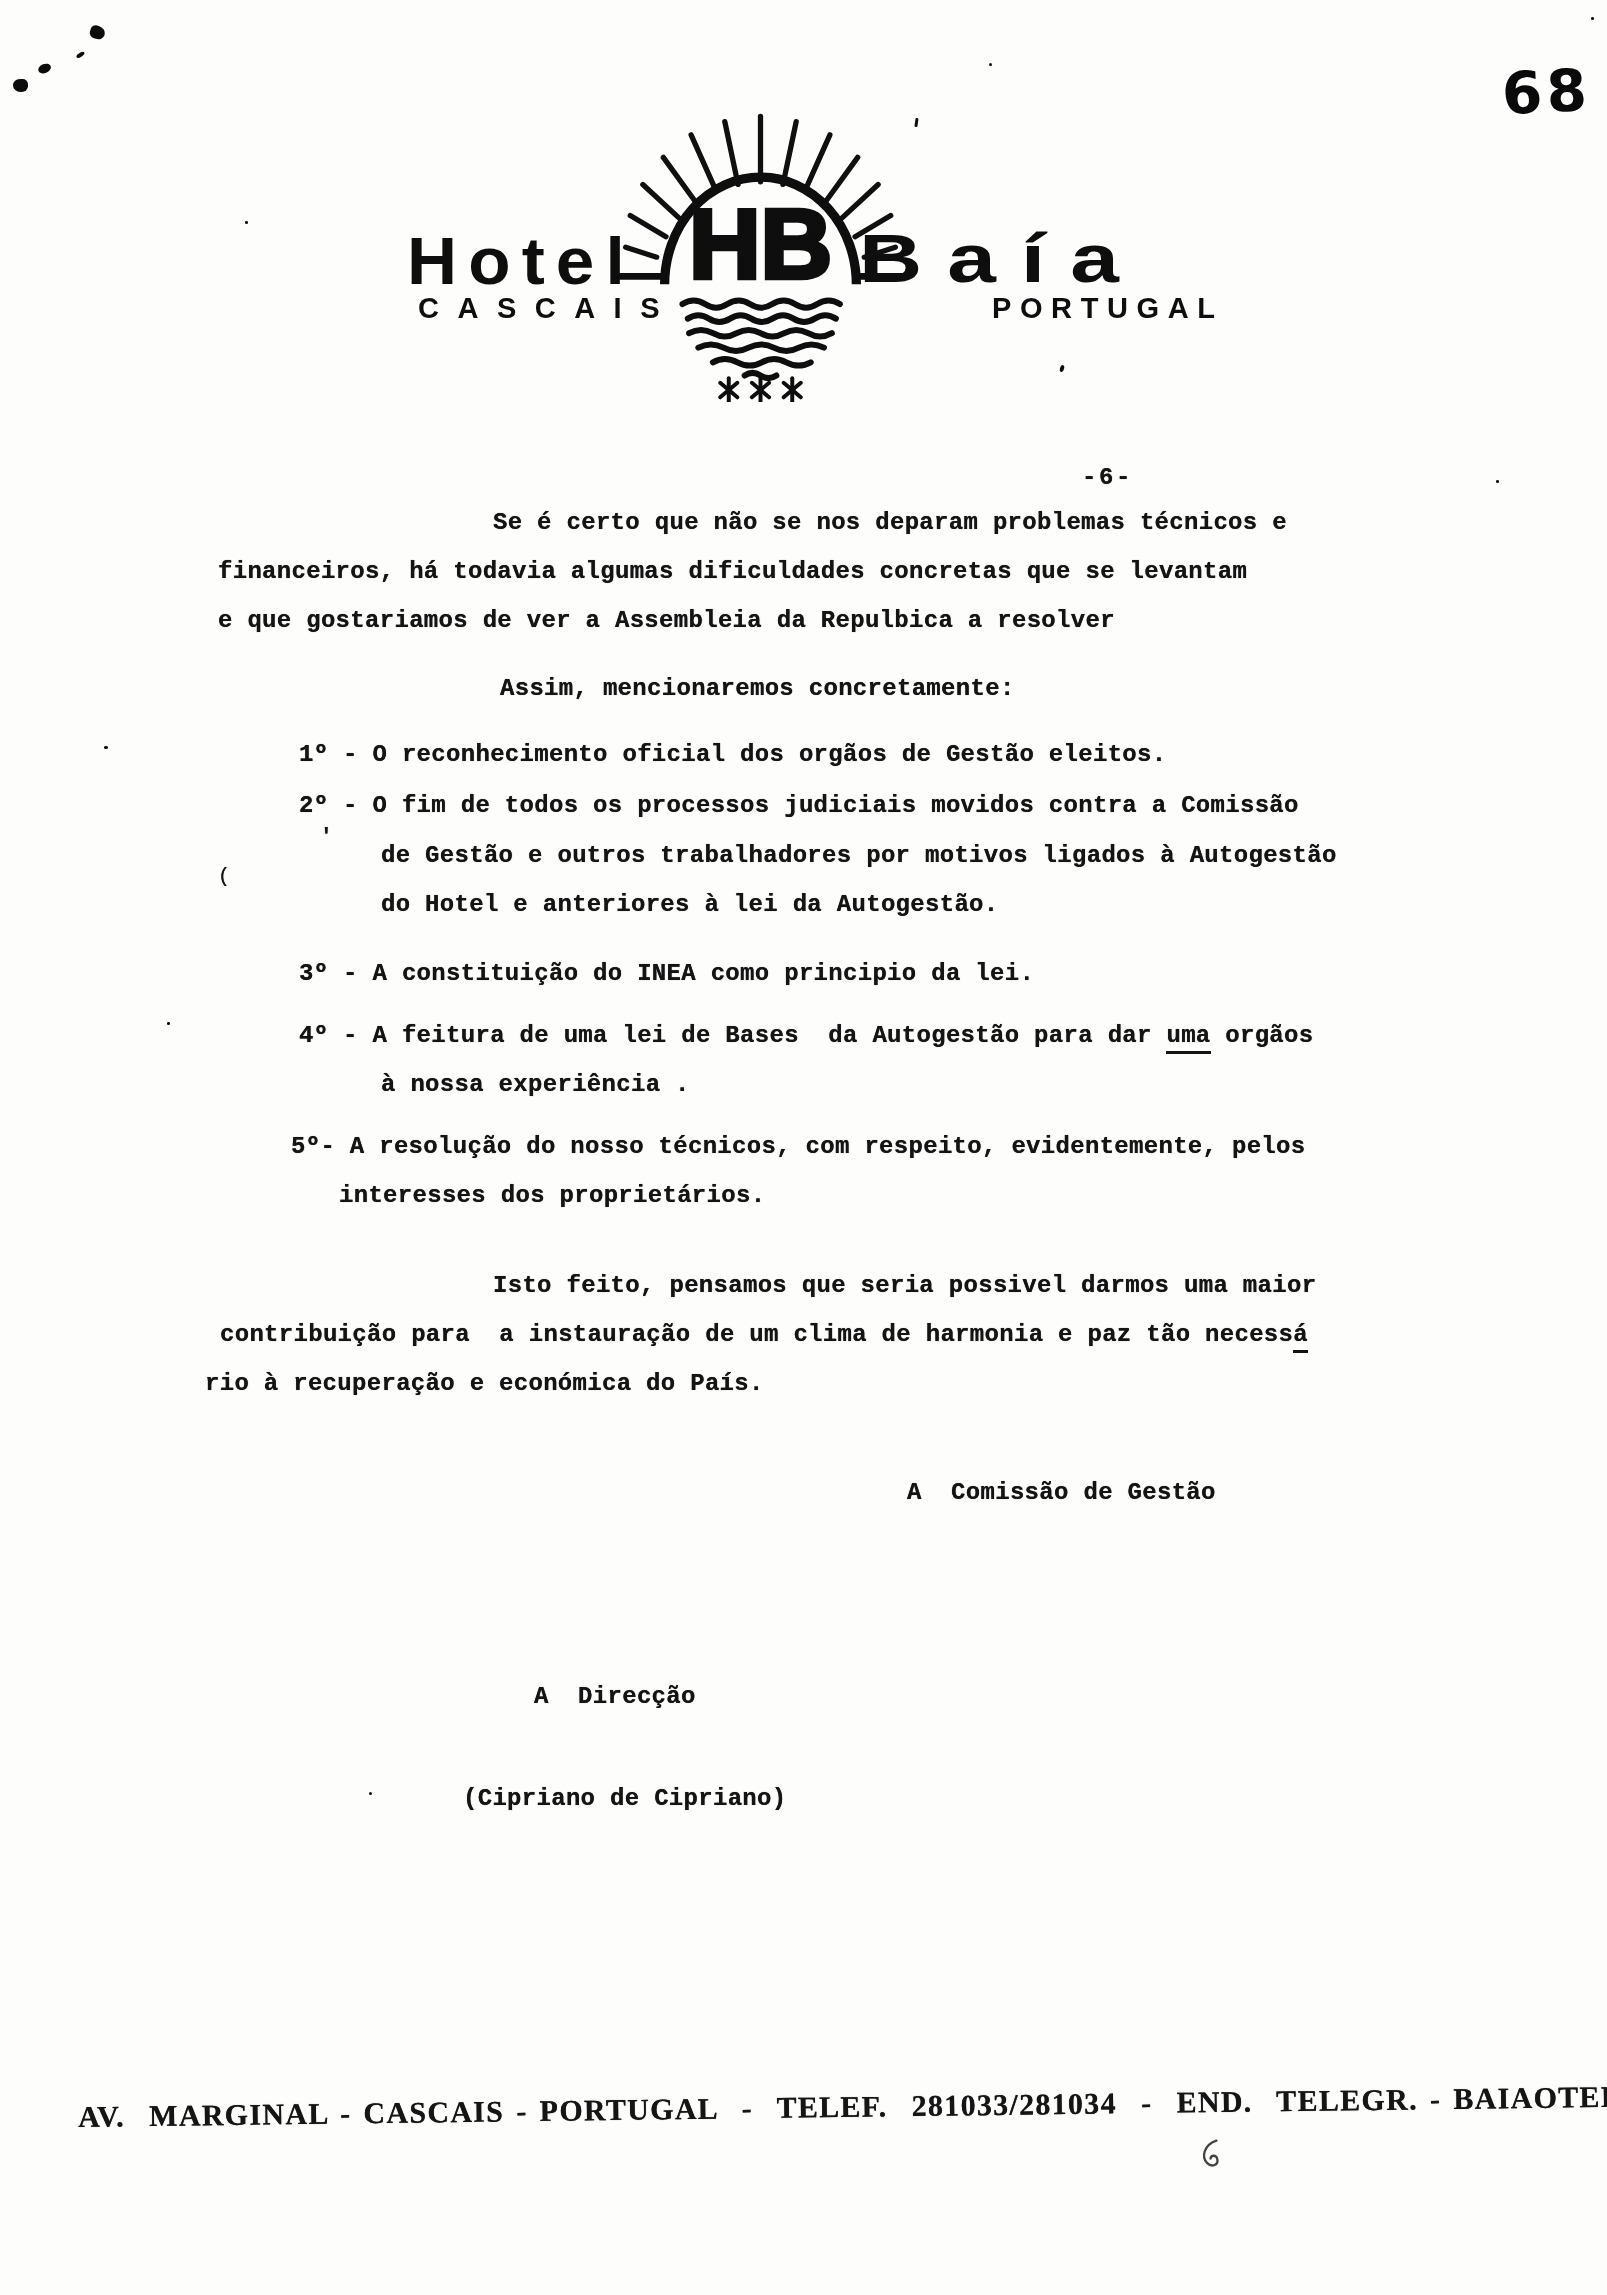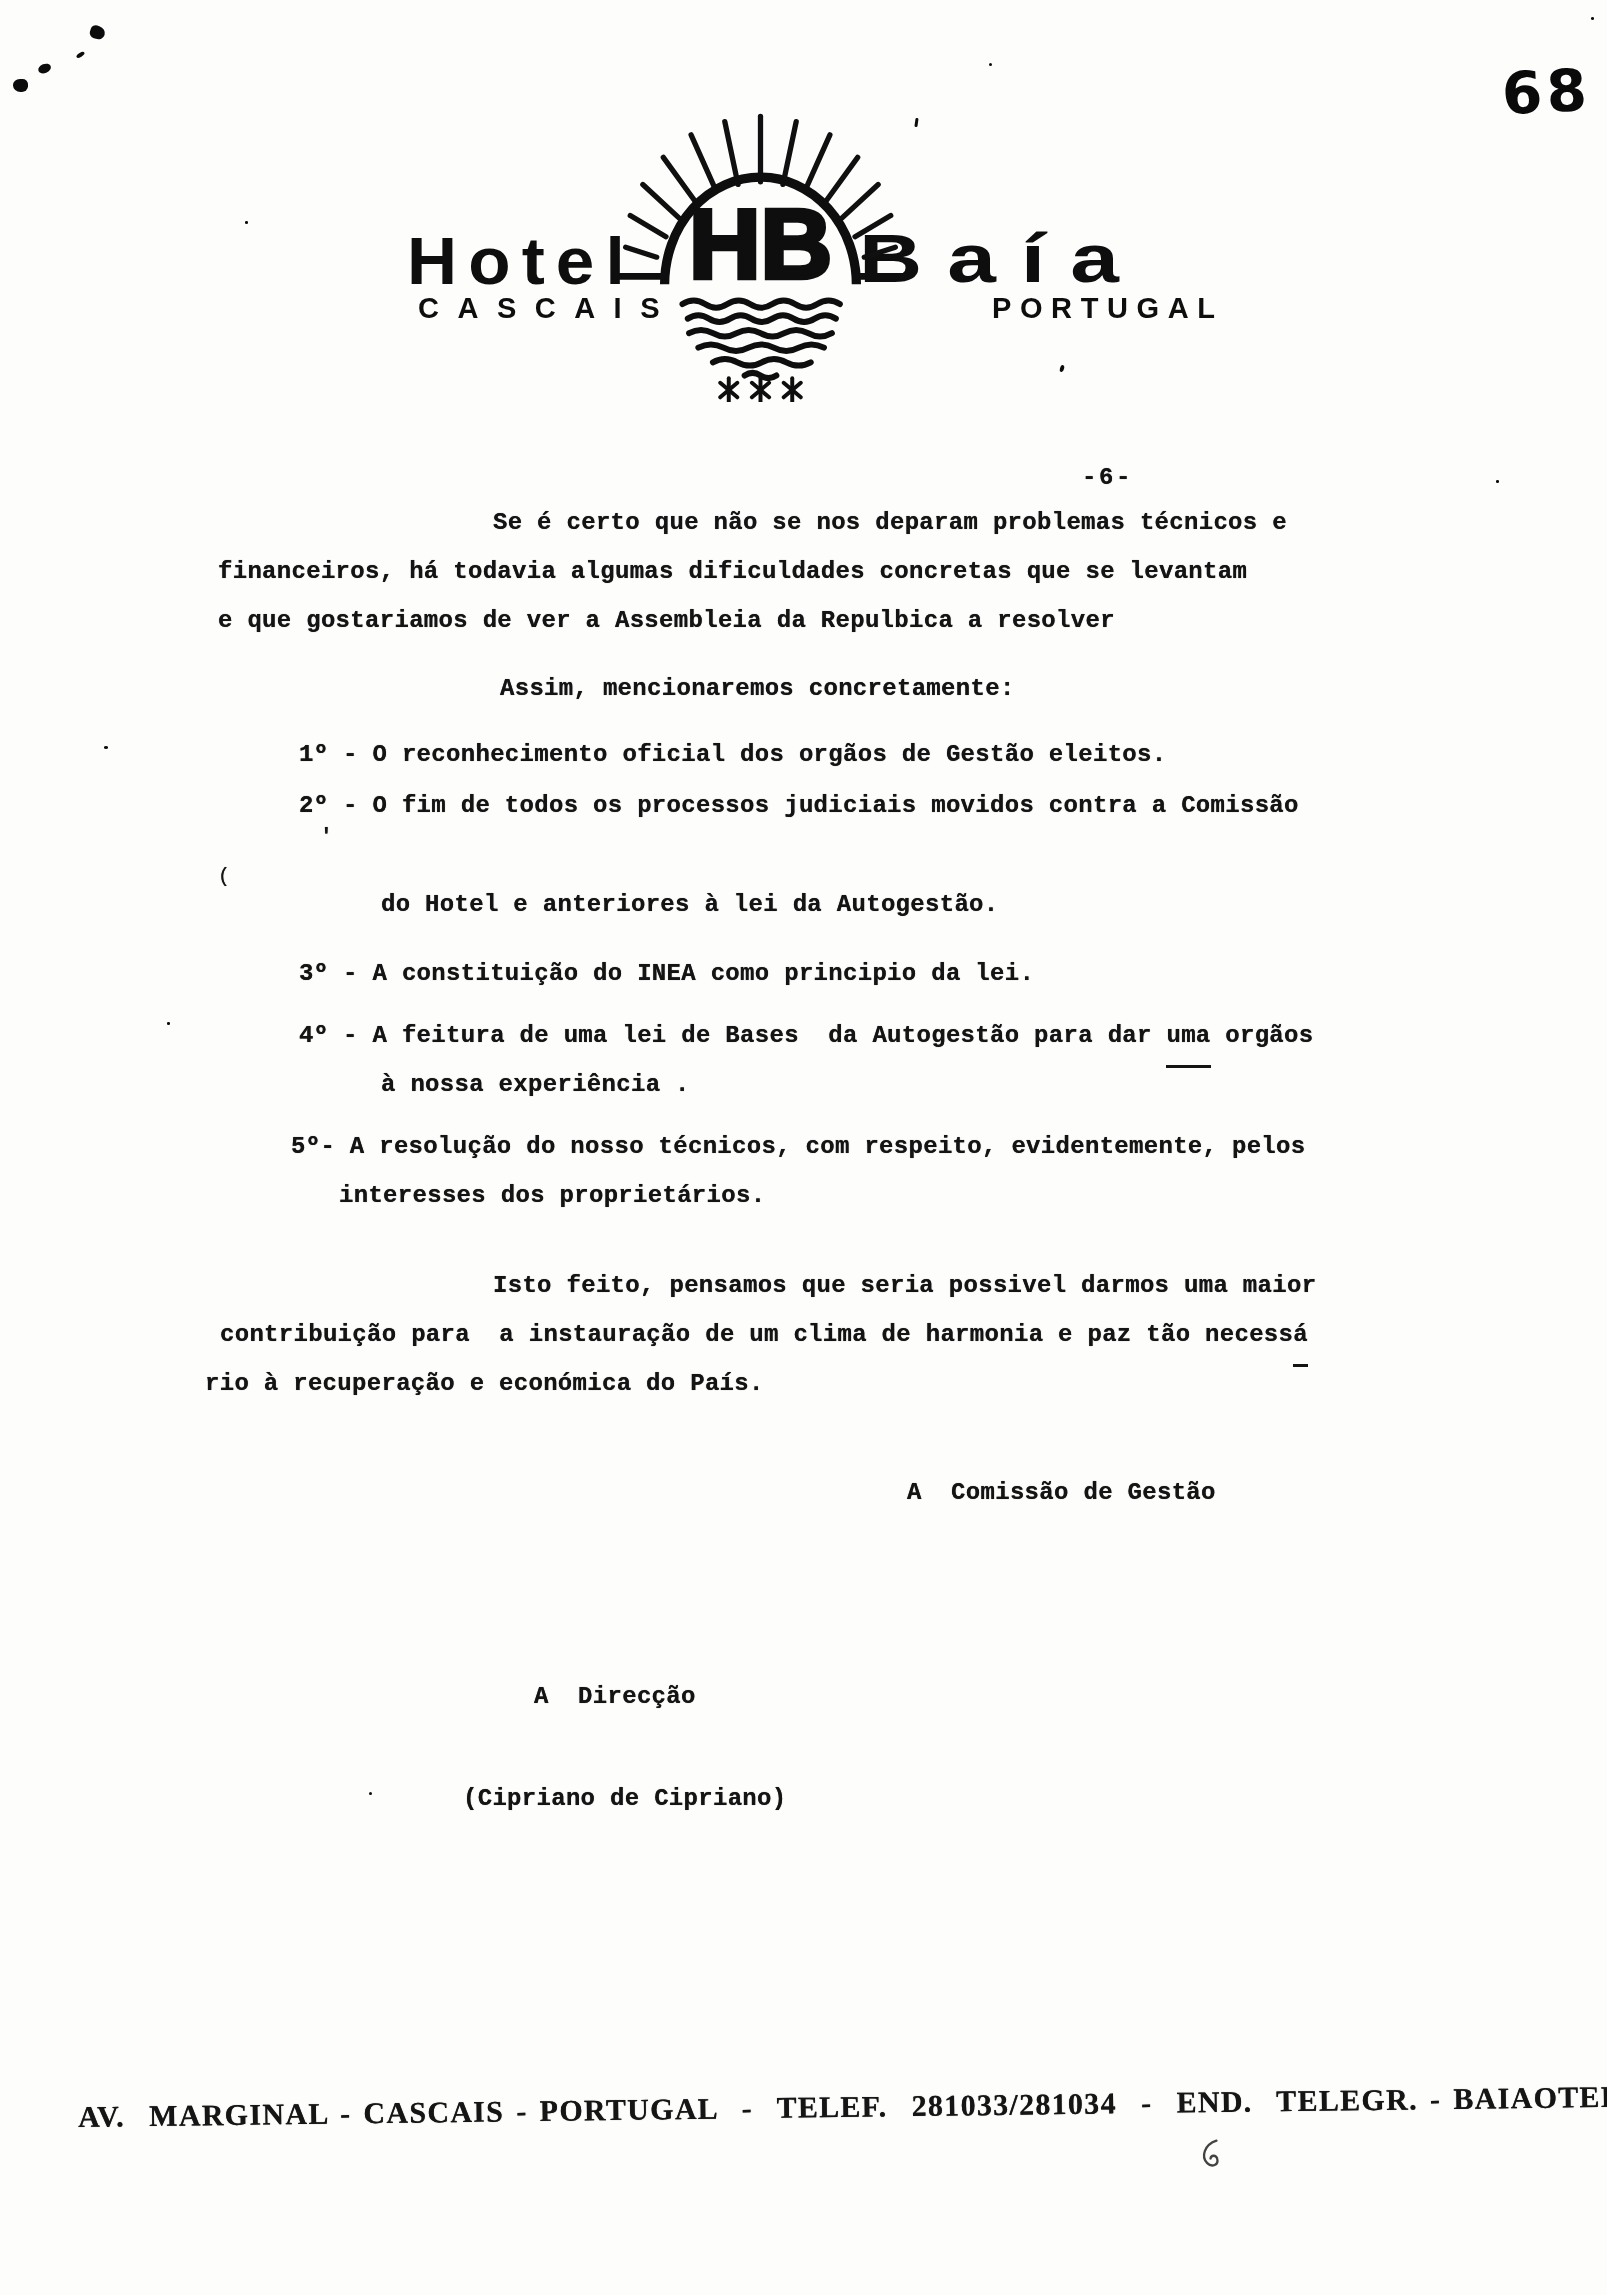--- a/index.html
+++ b/index.html
@@ -15,21 +15,21 @@
     position:absolute;
     font-family:"Liberation Mono","DejaVu Sans Mono",monospace;
     font-weight:700;
     font-size:24px;
     line-height:29px;
     letter-spacing:0.3px;
     color:#141414;
     white-space:pre;
     text-shadow:0 0 0.7px rgba(5,5,5,.85);
   }
-  .tl .un{border-bottom:3.3px solid #141414;padding-bottom:16px;}
+  .tl .un{border-bottom:3.3px solid #141414;padding-bottom:2px;}
   
   .logoword{
     position:absolute;
     font-family:"Liberation Sans",sans-serif;
     font-weight:700;
     color:#0e0e0e;
     white-space:pre;
     transform-origin:left top;
   }
   .hotel{left:407px;top:223px;font-size:66px;letter-spacing:10.6px;transform:scale(1.05,1);}
@@ -145,20 +145,21 @@
   <div class="tl" style="left:218px;top:557px;">financeiros, há todavia algumas dificuldades concretas que se levantam</div>
   <div class="tl" style="left:493px;top:508px;">Se é certo que não se nos deparam problemas técnicos e</div>
   <div class="tl" style="left:218px;top:606px;">e que gostariamos de ver a Assembleia da Repulbica a resolver</div>
 
   <div class="tl" style="left:500px;top:674px;">Assim, mencionaremos concretamente:</div>
 
   <div class="tl" style="left:299px;top:740px;">1º - O reconhecimento oficial dos orgãos de Gestão eleitos.</div>
 
   <div class="tl" style="left:299px;top:791px;">2º - O fim de todos os processos judiciais movidos contra a Comissão</div>
   <div class="tl" style="left:320px;top:822px;font-size:21px;">'</div>
+  <div class="tl" style="left:381px;top:841px;">de Gestão e outros trabalhadores por motivos ligados à Autogestão</div>
   <div class="tl" style="left:218px;top:862px;font-size:20px;font-weight:400;">(</div>
   <div class="tl" style="left:381px;top:890px;">do Hotel e anteriores à lei da Autogestão.</div>
 
   <div class="tl" style="left:299px;top:959px;">3º - A constituição do INEA como principio da lei.</div>
 
   <div class="tl" style="left:299px;top:1021px;"><span>4º - A feitura de uma lei de Bases  da Autogestão para dar </span><span class="un">uma</span><span> orgãos</span></div>
   <div class="tl" style="left:381px;top:1070px;">à nossa experiência .</div>
 
   <div class="tl" style="left:291px;top:1132px;">5º- A resolução do nosso técnicos, com respeito, evidentemente, pelos</div>
   <div class="tl" style="left:339px;top:1181px;">interesses dos proprietários.</div>

